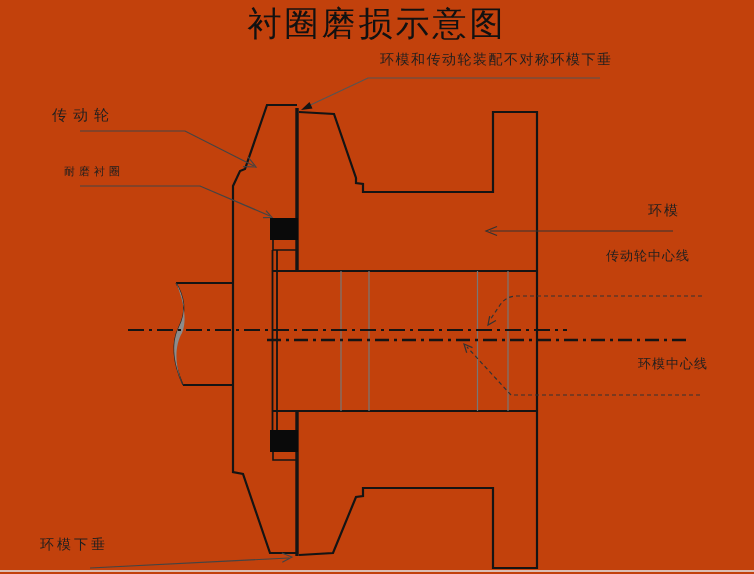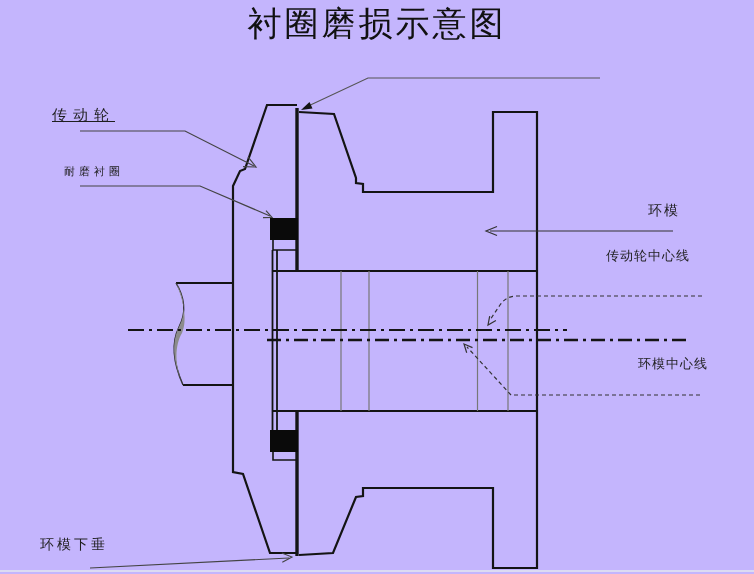--- a/index.html
+++ b/index.html
@@ -1,27 +1,27 @@
 <!DOCTYPE html>
 <html><head>
 <meta charset="utf-8">
 <style>
   html,body{margin:0;padding:0;background:#ffffff;}
   #stage{
-    position:relative;width:754px;height:574px;background:#c4b5fd;overflow:hidden;
+    position:relative;width:754px;height:574px;background:#c2410c;overflow:hidden;
     font-family:"Liberation Serif","DejaVu Serif",serif;color:#1a1a1a;
   }
   #drawing{position:absolute;left:0;top:0;}
   .lbl{position:absolute;white-space:nowrap;color:#1f1f1f;}
   .title{
     left:0;right:0;top:1px;text-align:center;
     font-size:34px;letter-spacing:3px;color:#111;
   }
   .ann-top{left:380px;top:51px;font-size:14px;letter-spacing:1.5px;}
-  .lbl-drive-wheel{left:52px;top:106px;font-size:15px;letter-spacing:6px;text-decoration:underline;}
+  .lbl-drive-wheel{left:52px;top:106px;font-size:15px;letter-spacing:6px;}
   .lbl-wear-liner{left:64px;top:164px;font-size:11px;letter-spacing:4px;}
   .lbl-ring-die{left:648px;top:202px;font-size:14px;letter-spacing:2px;}
   .lbl-dw-cl{left:597px;top:247px;font-size:13px;letter-spacing:1px;margin-left:9px;}
   .lbl-rd-cl{left:638px;top:355px;font-size:13px;letter-spacing:1px;}
   .lbl-droop{left:40px;top:536px;font-size:14px;letter-spacing:3px;}
 </style>
 </head>
 <body>
 
 <div id="stage">
@@ -112,20 +112,21 @@
     <g fill="none" stroke="#444444" stroke-width="1.1">
       <path d="M 90,568 L 289,558"></path>
       <path d="M 281.8,552.9 L 292,557 L 282.3,562.2"></path>
     </g>
 
     <line x1="0" y1="571" x2="754" y2="571" stroke="#e4e9ee" stroke-width="1.5"></line>
   </svg>
 
   <div class="lbl title">衬圈磨损示意图</div>
 
+  <div class="lbl ann-top">环模和传动轮装配不对称环模下垂</div>
 
   <div class="lbl lbl-drive-wheel">传动轮</div>
 
   <div class="lbl lbl-wear-liner">耐磨衬圈</div>
 
   <div class="lbl lbl-ring-die">环模</div>
 
   <div class="lbl lbl-dw-cl">传动轮中心线</div>
 
   <div class="lbl lbl-rd-cl">环模中心线</div>

